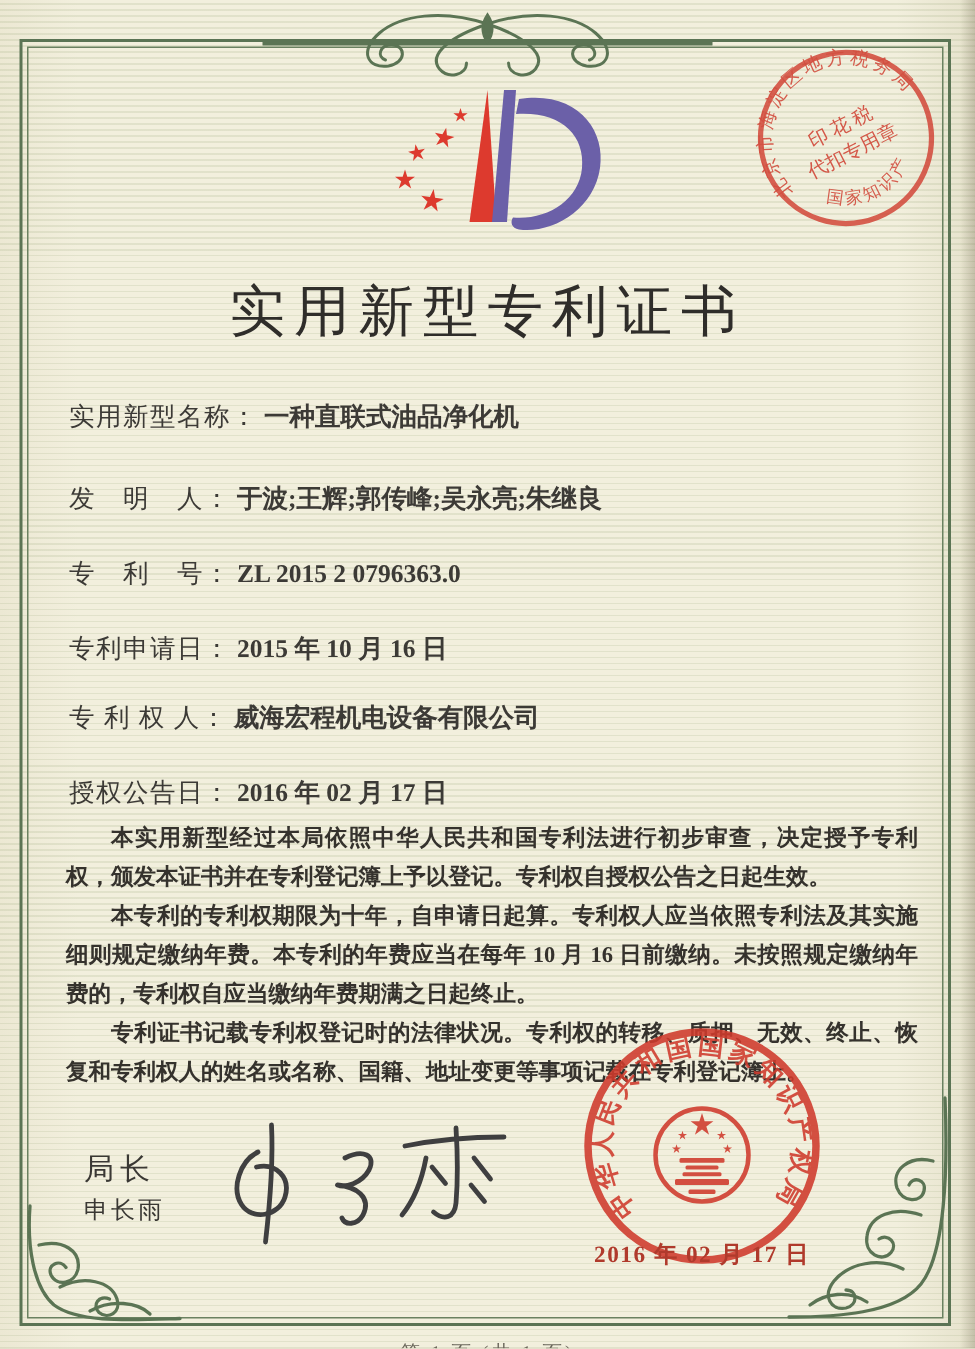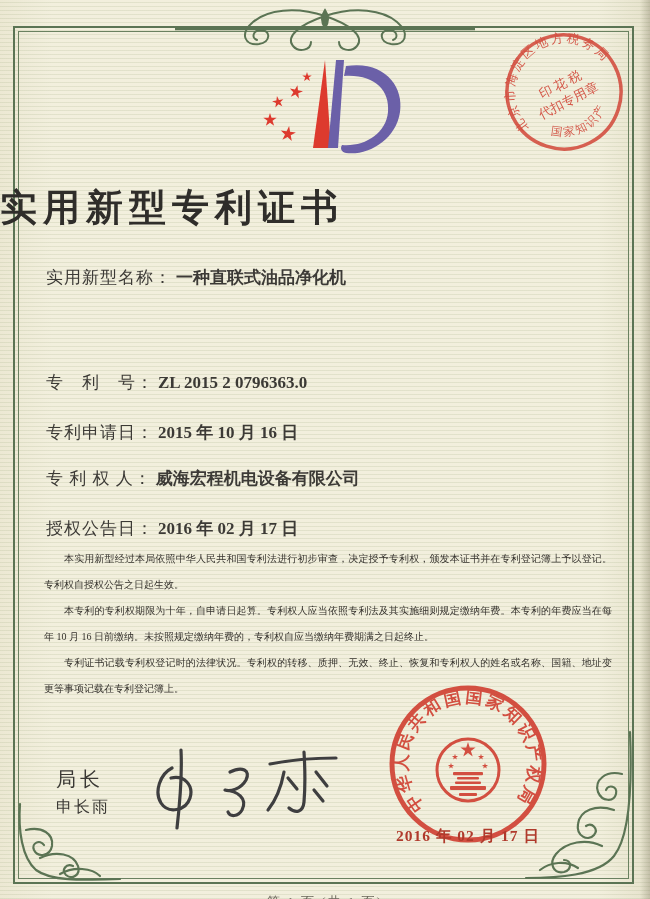--- a/index.html
+++ b/index.html
@@ -33,34 +33,35 @@
   .logo{ position:absolute; left:252px; top:50px; width:152px; height:122px; }
 
   .tax-stamp{
     position:absolute; left:498px; top:26px; width:132px; height:132px;
     transform:rotate(-27deg); opacity:0.88;
   }
   .tax-stamp text{ fill:#cf3a2c; font-family:"Liberation Serif",serif; }
 
   .title{
     position:absolute; left:0; top:183px; width:100%;
-    font-size:37px; font-weight:700;
+    text-align:center; font-size:37px; font-weight:400;
     letter-spacing:6px; color:#2f2d2a;
   }
 
   .field{ position:absolute; left:46px; font-size:17px; color:#3c3a36; white-space:nowrap; }
   .field .lab{ letter-spacing:1px; }
   .field .val{ margin-left:4px;font-weight:bold; }
   .f0{ top:266px; } .f1{ top:321px; } .f2{ top:371px; }
   .f3{ top:421px; } .f4{ top:467px; } .f5{ top:517px; }
 
   .body-text{
     position:absolute; left:44px; top:546px; width:568px;
-    font-size:10px; line-height:26px; color:#35322d;
+    font-size:15px; line-height:26px; color:#35322d;
     text-align:justify;
+    font-weight:bold;
   }
   .body-text p{ margin:0; text-indent:2em; }
 
   .sig-role{ position:absolute; left:56px; top:766px; font-size:20px; letter-spacing:4px; color:#3a3834; }
   .sig-name{ position:absolute; left:56px; top:797px; font-size:16px; letter-spacing:2px; color:#3a3834; }
   .sig-script{ position:absolute; left:138px; top:742px; width:215px; height:95px; }
 
   .seal{ position:absolute; left:384px; top:680px; width:168px; height:168px; }
   .seal text{ fill:#cf3a2c; font-family:"Liberation Serif",serif; }
   .seal-date{
@@ -155,20 +156,23 @@
       </text>
       <text x="0" y="-4" text-anchor="middle" font-size="13" opacity="0.95">印 花 税</text>
       <text x="0" y="14" text-anchor="middle" font-size="13" opacity="0.95">代扣专用章</text>
     </svg>
   </div>
 
   <div class="title">实用新型专利证书</div>
 
   <div class="field f0">
     <span class="lab">实用新型名称：</span><span class="val">一种直联式油品净化机</span>
+  </div>
+  <div class="field f1">
+    <span class="lab">发　明　人：</span><span class="val">于波;王辉;郭传峰;吴永亮;朱继良</span>
   </div>
   <div class="field f2">
     <span class="lab">专　利　号：</span><span class="val">ZL 2015 2 0796363.0</span>
   </div>
   <div class="field f3">
     <span class="lab">专利申请日：</span><span class="val">2015 年 10 月 16 日</span>
   </div>
   <div class="field f4">
     <span class="lab">专 利 权 人：</span><span class="val">威海宏程机电设备有限公司</span>
   </div>

